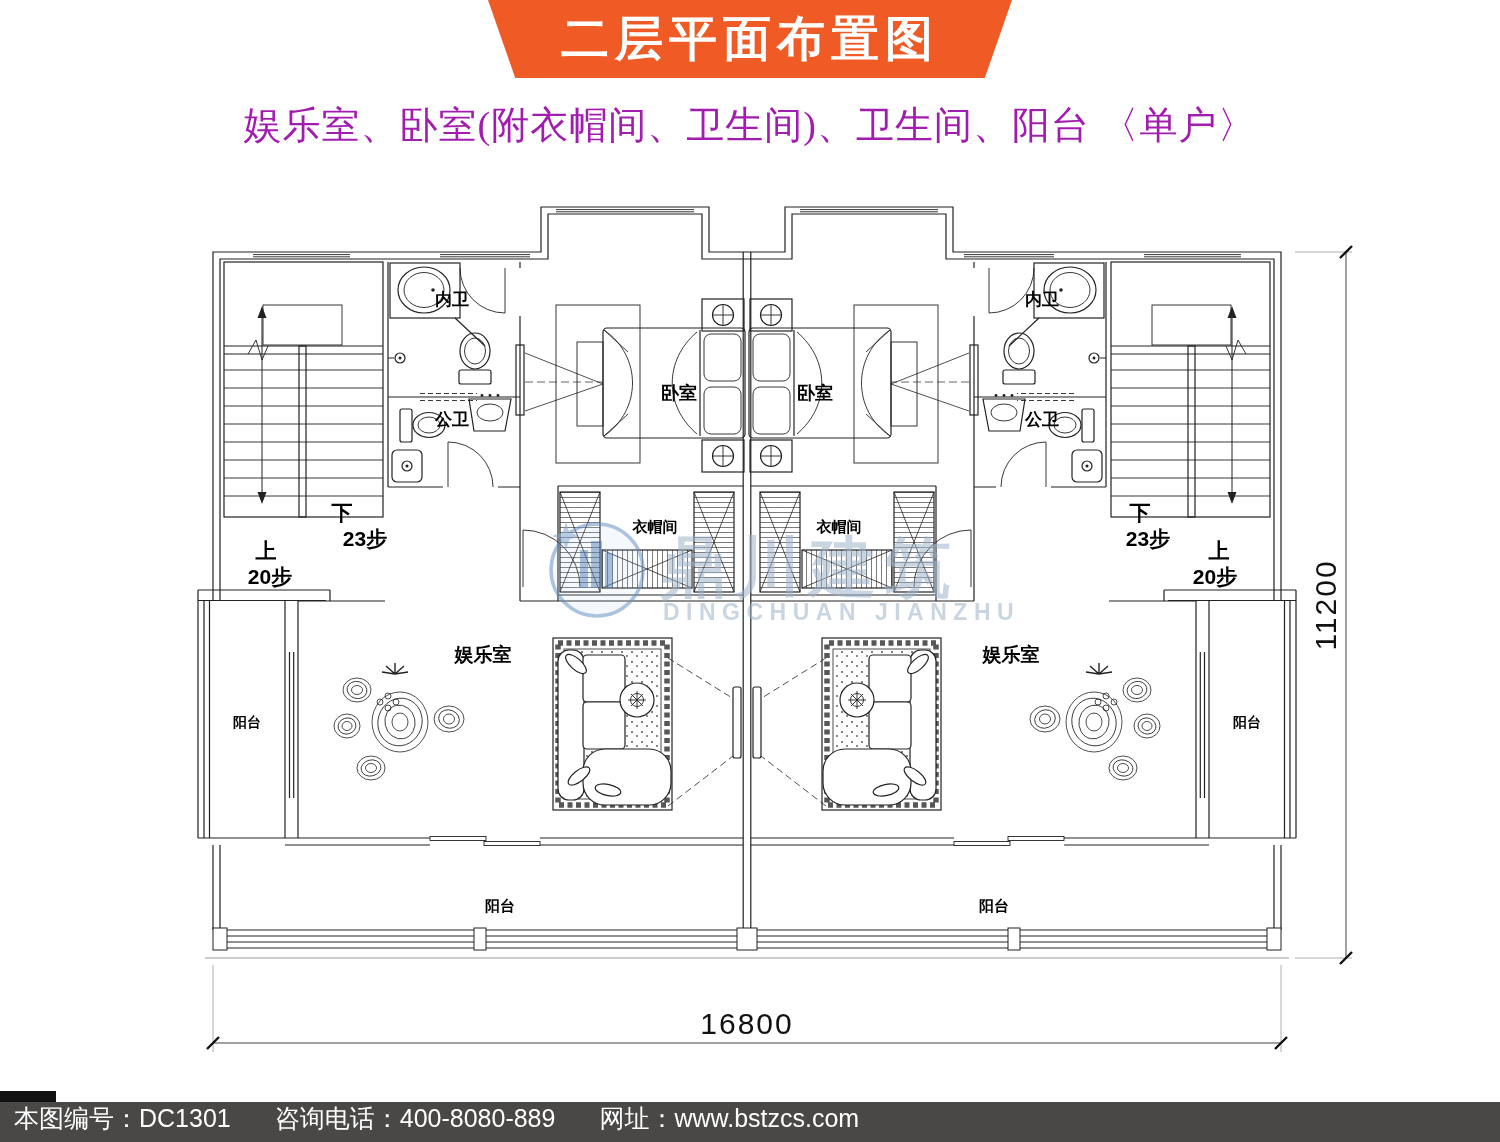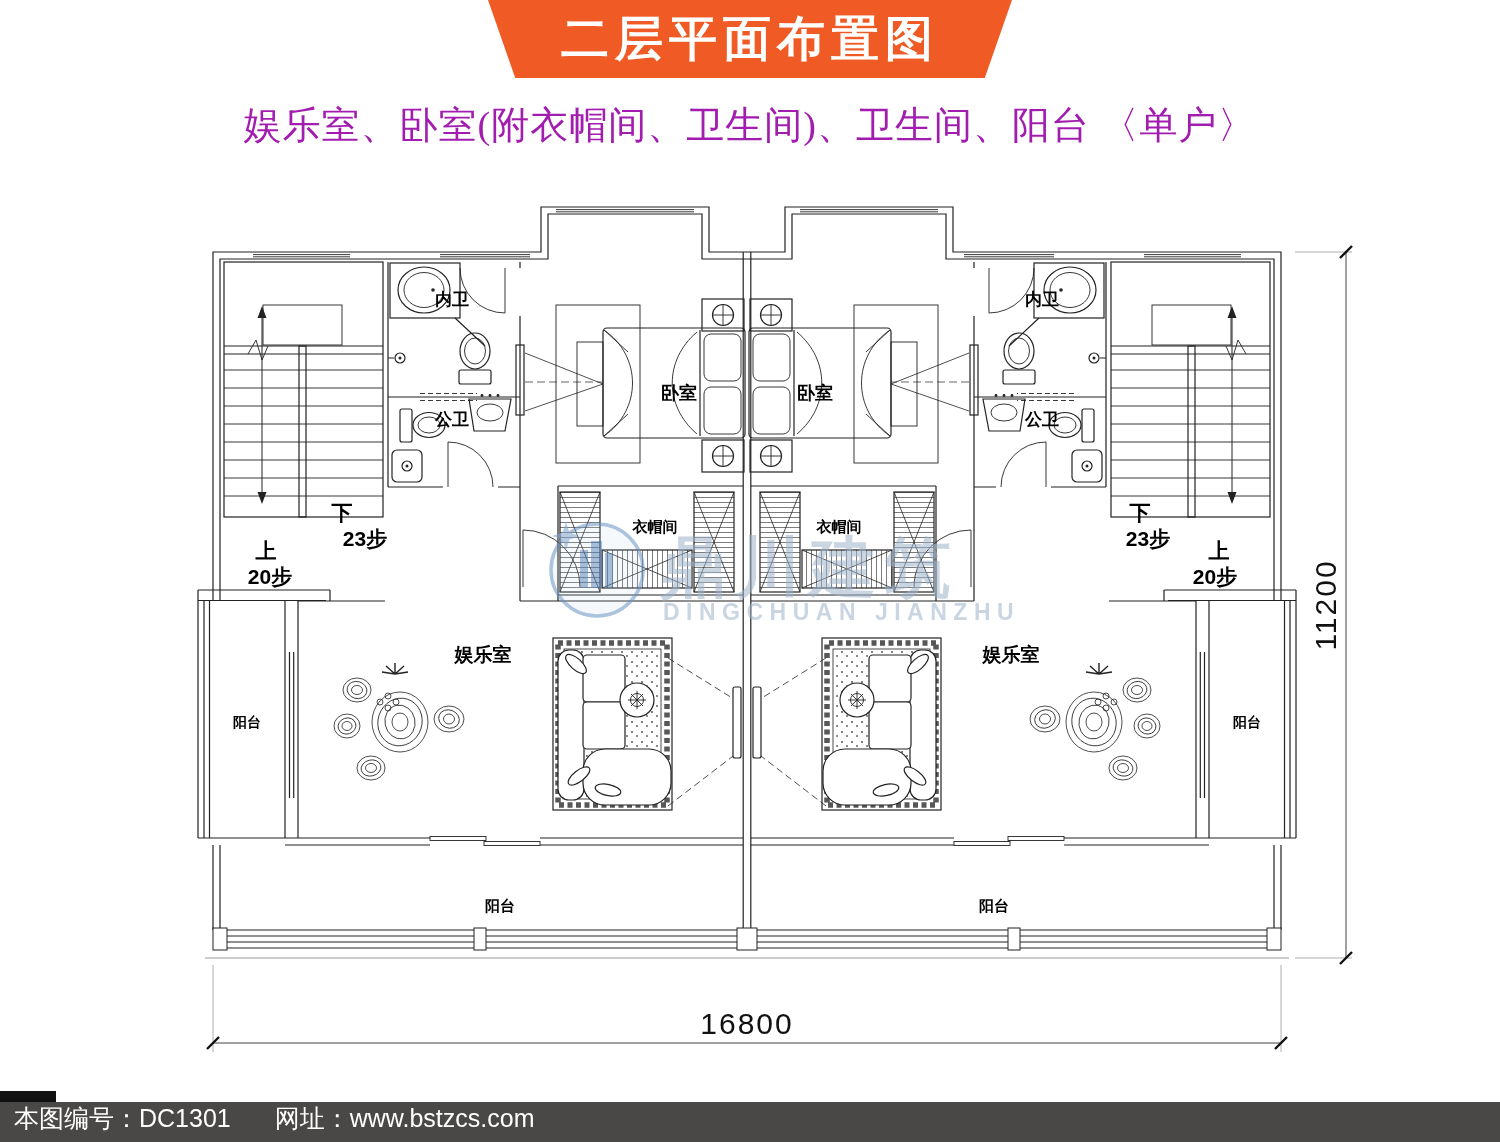--- a/index.html
+++ b/index.html
@@ -252,16 +252,17 @@
       </g>
       <path fill="#7ea3cc" d="M566,522 L569.5,532.5 L580,536 L569.5,539.5 L566,550 L562.5,539.5 L552,536 L562.5,532.5 Z"></path>
       <text x="660" y="590" font-size="66" font-weight="bold" letter-spacing="9" fill="#9fb3cc">鼎川建筑</text>
       <text x="663" y="620" font-size="23" font-weight="bold" letter-spacing="6.5" fill="#9fb3cc">DINGCHUAN JIANZHU</text>
     </g>
   </svg>
 
   <div class="footer-notch"></div>
   <div class="footer">
     <span>本图编号：DC1301</span>
+    <span>咨询电话：400-8080-889</span>
     <span>网址：www.bstzcs.com</span>
   </div>
 
 </div>
 
 </body></html>

